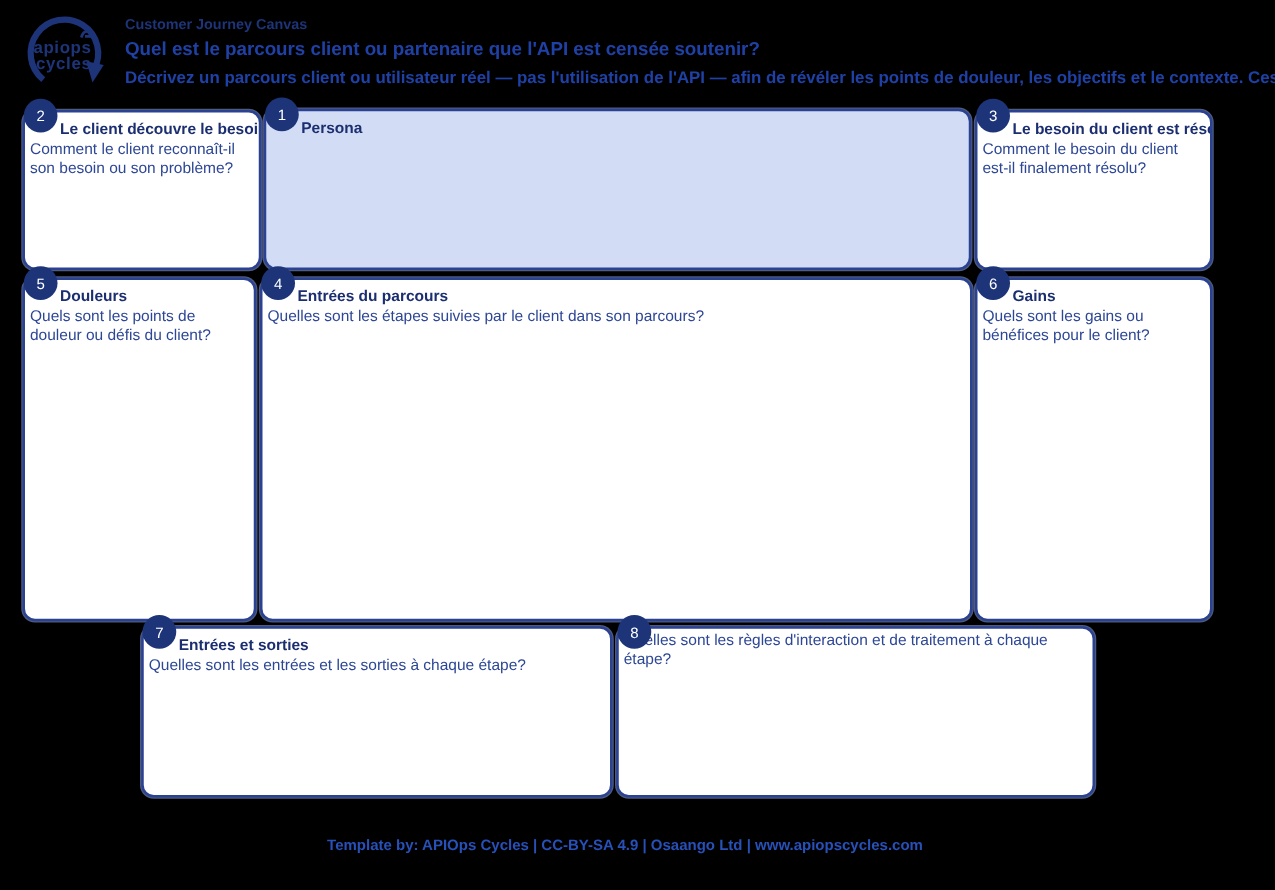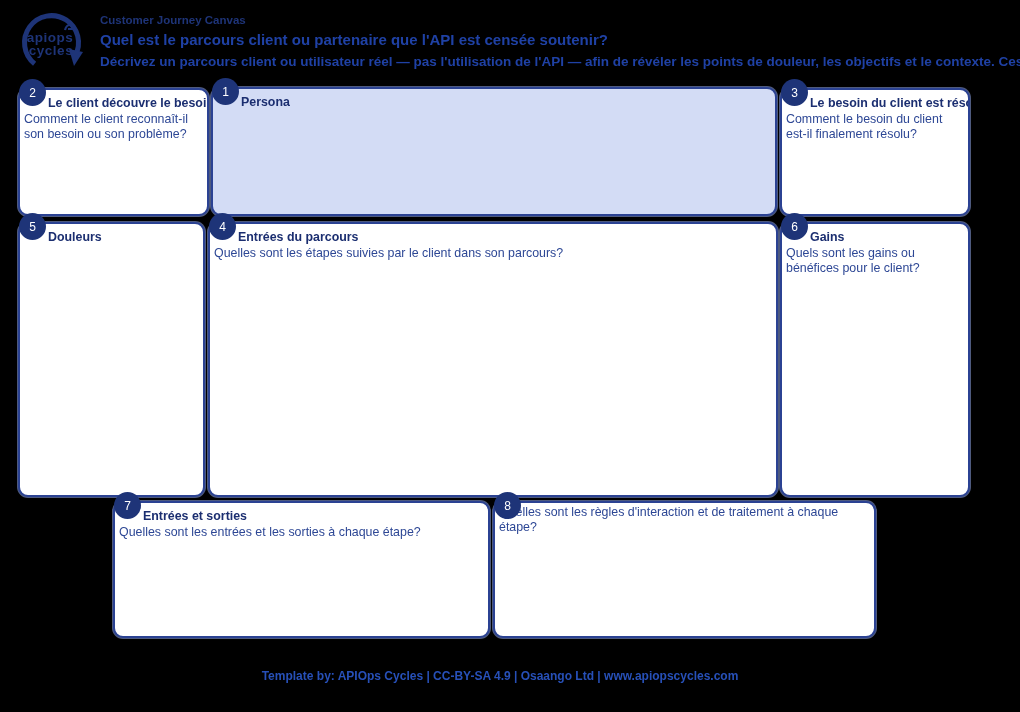--- a/index.html
+++ b/index.html
@@ -95,20 +95,21 @@
 
   <div class="box" id="b-resolved">
     <div class="badge">3</div>
     <div class="box-title">Le besoin du client est résolu</div>
     <div class="box-body">Comment le besoin du client est-il finalement résolu?</div>
   </div>
 
   <div class="box" id="b-pains">
     <div class="badge">5</div>
     <div class="box-title">Douleurs</div>
+    <div class="box-body">Quels sont les points de douleur ou défis du client?</div>
   </div>
 
   <div class="box" id="b-steps">
     <div class="badge">4</div>
     <div class="box-title">Entrées du parcours</div>
     <div class="box-body">Quelles sont les étapes suivies par le client dans son parcours?</div>
   </div>
 
   <div class="box" id="b-gains">
     <div class="badge">6</div>

